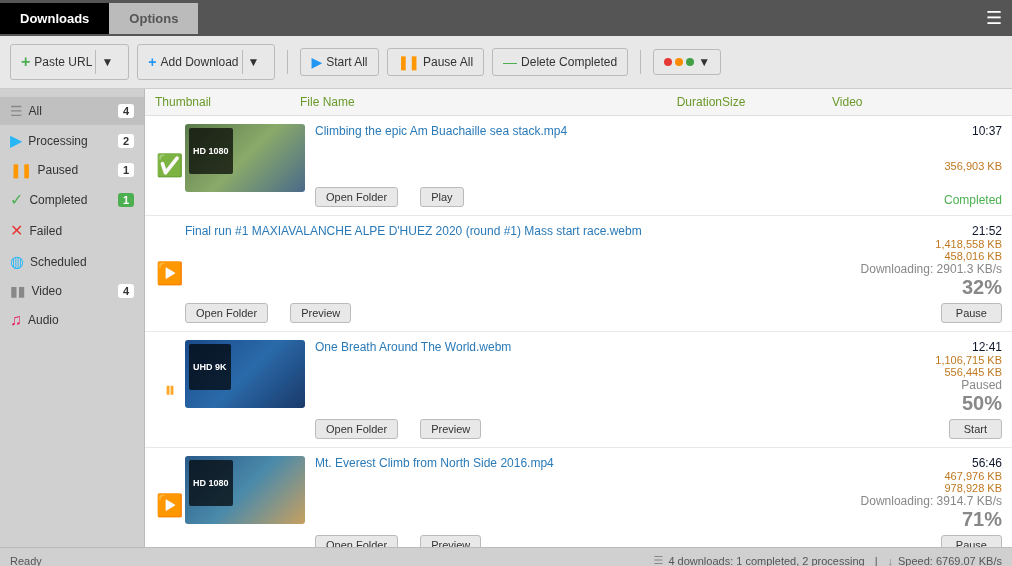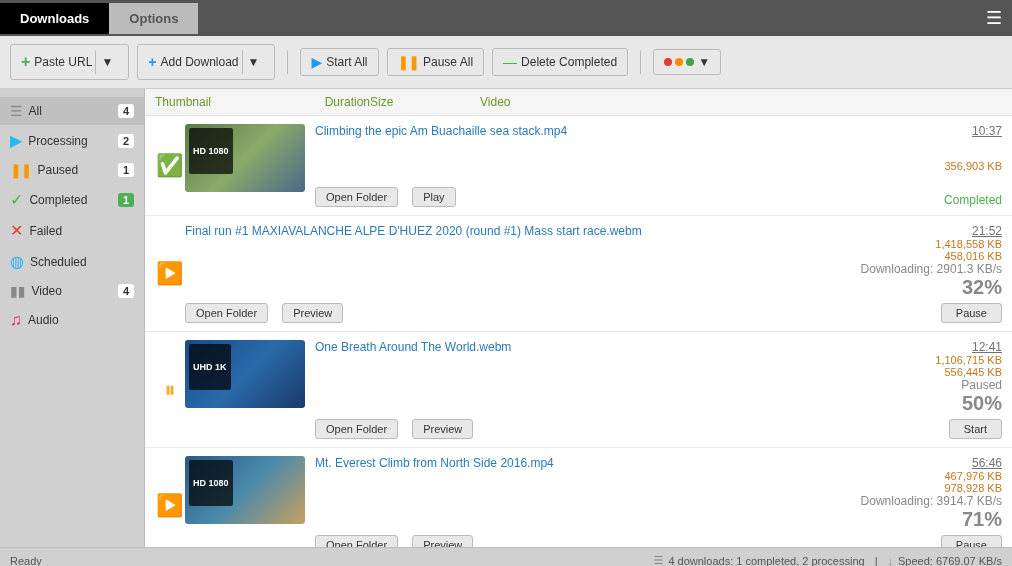--- a/index.html
+++ b/index.html
@@ -167,21 +167,21 @@
       justify-content: space-between;
     }
     .item-filename {
       color: #2a7ab8;
       font-size: 12px;
       margin-bottom: 4px;
       cursor: pointer;
     }
     .item-actions {
       display: flex;
-      gap: 14px;
+      gap: 22px;
       margin-top: 4px;
     }
     .action-btn {
       padding: 3px 10px;
       border: 1px solid #bbb;
       border-radius: 3px;
       background: #e8e8e8;
       cursor: pointer;
       font-size: 11px;
       color: #333;
@@ -189,23 +189,22 @@
 
     .item-right-col {
       width: 200px;
       display: flex;
       flex-direction: column;
       align-items: flex-end;
       justify-content: space-between;
       flex-shrink: 0;
     }
     .item-duration {
-      color: #737373;
-      font-size: 12px;
-      text-decoration: underline;
+      color: #0f172a;
+      font-size: 12px;
     }
     .item-size {
       color: #c07820;
       font-size: 11px;
       text-align: right;
     }
     .item-status {
       font-size: 12px;
       text-align: right;
     }
@@ -350,20 +349,21 @@
     <div class="sidebar-item">
       <span style="color:#e91e63; font-size:16px;">♫</span>
       <span class="sidebar-label">Audio</span>
     </div>
   </div>
 
   <div class="download-list">
 
     <div class="list-header">
       <div class="col-thumb">Thumbnail</div>
+      <div class="col-filename">File Name</div>
       <div class="col-duration">Duration</div>
       <div class="col-size">Size</div>
       <div class="col-status">Video</div>
     </div>
 
     <div class="download-item">
       <div class="item-icon-col">
         <span class="icon-check-circle">✅</span>
       </div>
       <div class="item-thumb-col">
@@ -407,21 +407,21 @@
         <button class="item-btn">Pause</button>
       </div>
     </div>
 
     <div class="download-item">
       <div class="item-icon-col">
         <span class="icon-pause-circle">⏸</span>
       </div>
       <div class="item-thumb-col">
         <div class="thumb-placeholder thumb-ocean">
-          <span class="thumb-badge">UHD 1K</span>
+          <span class="thumb-badge">UHD 9K</span>
         </div>
       </div>
       <div class="item-detail-col">
         <div class="item-filename">One Breath Around The World.webm</div>
         <div class="item-actions">
           <button class="action-btn">Open Folder</button>
           <button class="action-btn">Preview</button>
         </div>
       </div>
       <div class="item-right-col">

